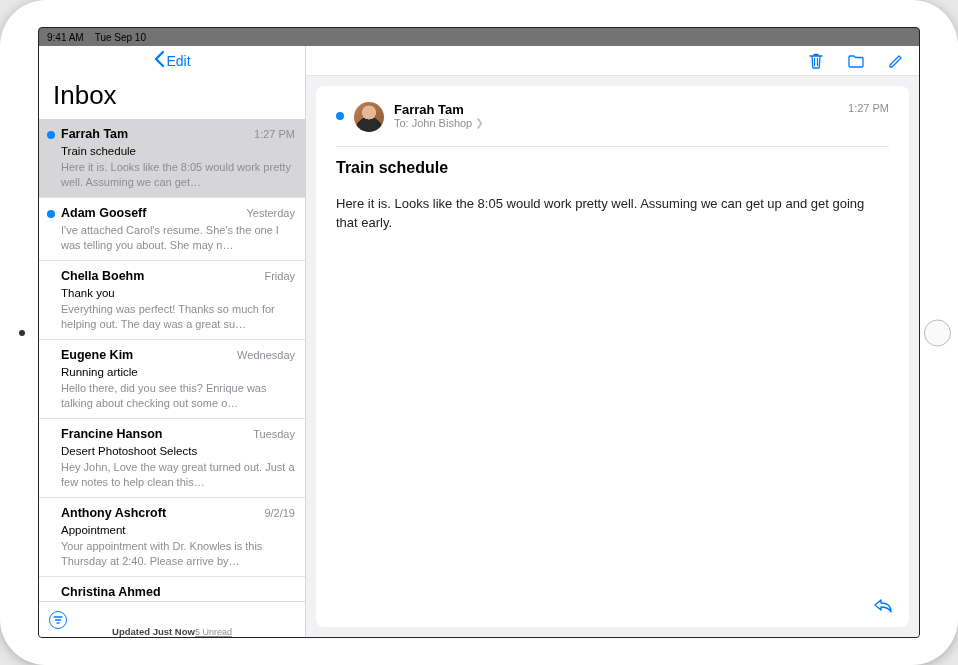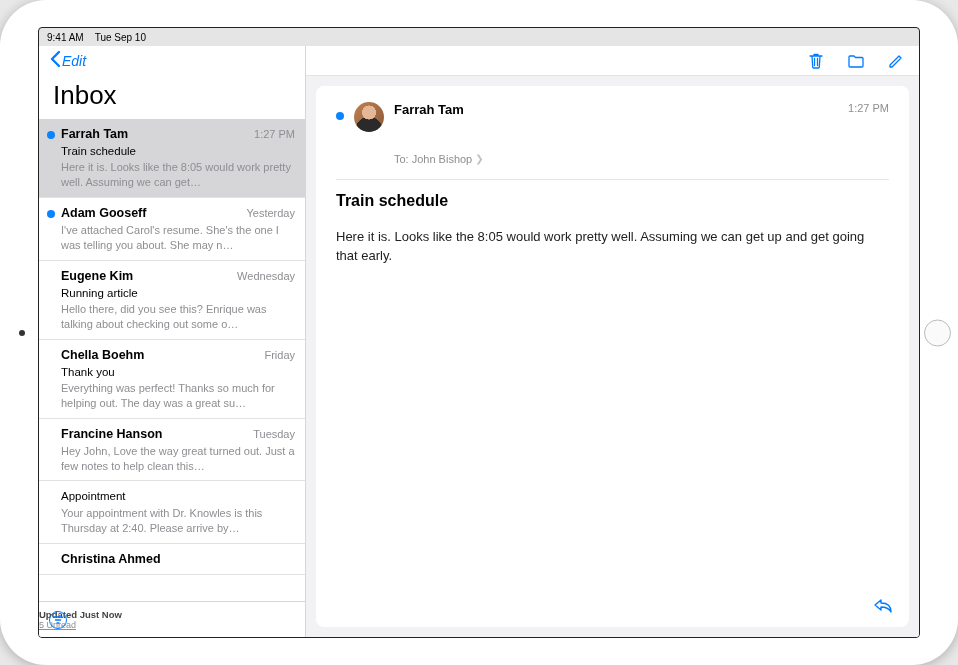--- a/index.html
+++ b/index.html
@@ -43,21 +43,21 @@
     border-radius: 50%;
   }
   .screen {
     width: 100%;
     height: 100%;
     border: 1px solid #222;
     border-radius: 4px;
     overflow: hidden;
     display: flex;
     flex-direction: column;
-    background: #e5e5e5;
+    background: #737373;
   }
   .status-bar {
     height: 18px;
     display: flex;
     justify-content: space-between;
     align-items: center;
     font-size: 10px;
     padding: 0 8px;
     color: #000;
     font-weight: 500;
@@ -76,23 +76,22 @@
     width: 267px;
     border-right: 1px solid #d6d6d8;
     display: flex;
     flex-direction: column;
     background: #fff;
   }
   .sidebar-nav {
     height: 30px;
     display: flex;
     align-items: center;
-    justify-content: flex-start;
+    justify-content: center;
     padding: 0 10px;
-    font-style: italic;
   }
   .back-chevron { color: #007aff; font-size: 20px; font-weight: 300; }
   .edit-btn { color: #007aff; font-size: 14px; }
   .inbox-title {
     font-size: 26px;
     font-weight: 400;
     padding: 4px 14px 8px;
   }
   .messages {
     flex: 1;
@@ -119,26 +118,26 @@
   }
   .msg-row1 { display: flex; justify-content: space-between; align-items: baseline;}
   .msg-sender { font-weight: 600; font-size: 12.5px; color: #000;}
   .msg-date { color: #8e8e93; font-size: 11px; }
   .msg-subject { color: #000; font-size: 11.5px; margin-top: 1px;}
   .msg-preview { color: #8e8e93; font-size: 11px; margin-top: 1px; overflow: hidden; display: -webkit-box; -webkit-line-clamp: 2; -webkit-box-orient: vertical;}
   .sidebar-footer {
     border-top: 1px solid #d6d6d8;
     height: 36px;
     display: flex;
-    align-items: flex-start;
+    align-items: flex-end;
     justify-content: center;
     position: relative;
     font-size: 9.5px;
     color: #444;
-    flex-direction: column;
+    flex-direction: row;
   }
   .filter-icon {
     position: absolute;
     left: 10px;
     top: 50%;
     transform: translateY(-50%);
     width: 18px;
     height: 18px;
     border: 1.3px solid #007aff;
     border-radius: 50%;
@@ -189,21 +188,21 @@
     position: relative;
     overflow: hidden;
   }
   .avatar::after {
     content:""; position:absolute; inset:0;
     background: radial-gradient(circle at 50% 35%, #e4b896 0 28%, transparent 29%),
                 radial-gradient(circle at 50% 95%, #2a2a2a 0 42%, transparent 43%);
   }
   .header-text { flex: 1; font-size: 12px; }
   .sender-name { font-weight: 600; font-size: 13px;}
-  .to-line { color: #8e8e93; font-size: 11px; display: flex; gap: 3px; margin-top: 36px;}
+  .to-line { color: #8e8e93; font-size: 11px; display: flex; gap: 3px;}
   .to-line .chev { font-size: 10px; color: #c0c0c4;}
   .mail-time { color: #8e8e93; font-size: 11px; }
   .divider { border: none; border-top: 1px solid #e5e5e8; margin: 14px 0 12px; }
   .mail-subject { font-weight: 700; font-size: 16px; margin-bottom: 18px; }
   .mail-body-text { font-size: 13px; color: #222; line-height: 1.45; }
   .reply-icon {
     position: absolute;
     right: 16px;
     bottom: 12px;
     color: #007aff;
@@ -268,42 +267,47 @@
             </div>
             <div class="msg unread">
               <div class="msg-row1">
                 <span class="msg-sender">Adam Gooseff</span>
                 <span class="msg-date">Yesterday</span>
               </div>
               <div class="msg-preview">I've attached Carol's resume. She's the one I was telling you about. She may n…</div>
             </div>
             <div class="msg">
               <div class="msg-row1">
+                <span class="msg-sender">Chella Boehm</span>
+                <span class="msg-date">Friday</span>
+              </div>
+              <div class="msg-subject">Thank you</div>
+              <div class="msg-preview">Everything was perfect! Thanks so much for helping out. The day was a great su…</div>
+            </div>
+            <div class="msg">
+              <div class="msg-row1">
                 <span class="msg-sender">Eugene Kim</span>
                 <span class="msg-date">Wednesday</span>
               </div>
               <div class="msg-subject">Running article</div>
               <div class="msg-preview">Hello there, did you see this? Enrique was talking about checking out some o…</div>
             </div>
             <div class="msg">
               <div class="msg-row1">
-                <span class="msg-sender">Chella Boehm</span>
-                <span class="msg-date">Friday</span>
-              </div>
-              <div class="msg-subject">Thank you</div>
-              <div class="msg-preview">Everything was perfect! Thanks so much for helping out. The day was a great su…</div>
-            </div>
-            <div class="msg">
-              <div class="msg-row1">
                 <span class="msg-sender">Francine Hanson</span>
                 <span class="msg-date">Tuesday</span>
               </div>
+              <div class="msg-subject">Desert Photoshoot Selects</div>
               <div class="msg-preview">Hey John, Love the way great turned out. Just a few notes to help clean this…</div>
             </div>
             <div class="msg">
+              <div class="msg-row1">
+                <span class="msg-sender">Anthony Ashcroft</span>
+                <span class="msg-date">9/2/19</span>
+              </div>
               <div class="msg-subject">Appointment</div>
               <div class="msg-preview">Your appointment with Dr. Knowles is this Thursday at 2:40. Please arrive by…</div>
             </div>
             <div class="msg">
               <div class="msg-row1">
                 <span class="msg-sender">Christina Ahmed</span>
               </div>
             </div>
           </div>
 

